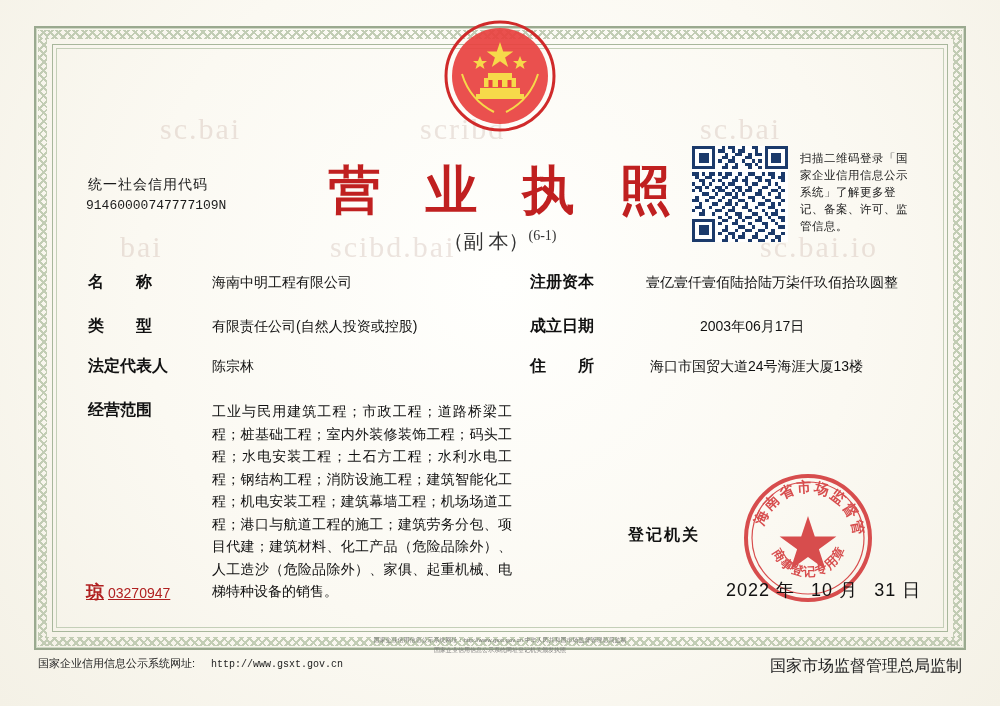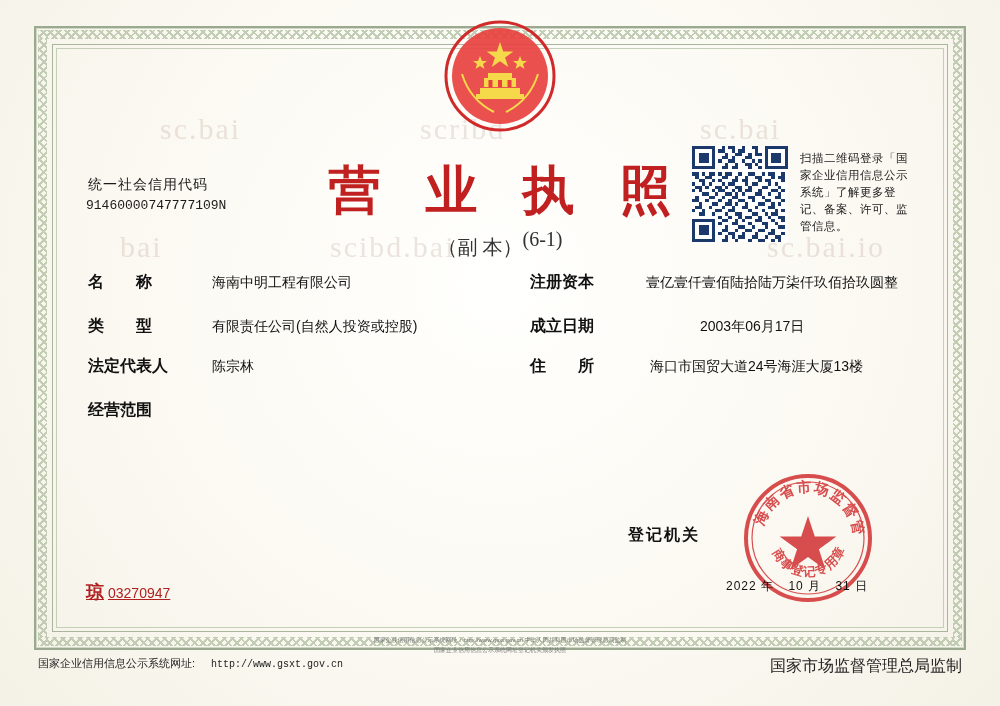--- a/index.html
+++ b/index.html
@@ -95,21 +95,21 @@
     position: absolute;
     left: 50%;
     top: 228px;
     transform: translateX(-50%);
     font-family: "Liberation Serif", serif;
     font-size: 20px;
     color: #333;
     white-space: nowrap;
   }
   .subtitle .sup {
-    font-size: 20px;
+    font-size: 14px;
     vertical-align: super;
   }
   
   .code-label {
     position: absolute;
     left: 88px;
     top: 176px;
     font-size: 14px;
     color: #1a1a1a;
     letter-spacing: 1px;
@@ -190,21 +190,21 @@
     left: 738px;
     top: 468px;
     width: 140px;
     height: 140px;
   }
   
   .date-line {
     position: absolute;
     left: 726px;
     top: 578px;
-    font-size: 12px;
+    font-size: 18px;
     color: #111;
     letter-spacing: 1px;
     white-space: nowrap;
   }
   
   .serial {
     position: absolute;
     left: 86px;
     top: 580px;
     font-size: 14px;
@@ -257,21 +257,21 @@
 <body>
 
 <div id="page">
   <div class="paper"></div>
 
   <div class="watermark" style="left:160px; top:112px;">sc.bai</div>
   <div class="watermark" style="left:420px; top:112px;">scribd</div>
   <div class="watermark" style="left:700px; top:112px;">sc.bai</div>
   <div class="watermark" style="left:120px; top:230px;">bai</div>
   <div class="watermark" style="left:330px; top:230px;text-align:center;">scibd.bai</div>
-  <div class="watermark" style="left:760px; top:230px;margin-left:7px;">sc.bai.io</div>
+  <div class="watermark" style="left:760px; top:230px;">sc.bai.io</div>
 
   <div class="border-outer"></div>
   <div class="border-lace"></div>
   <div class="border-inner"></div>
   <div class="border-inner2"></div>
 
   <div class="emblem">
     <svg viewBox="0 0 120 120" width="120" height="120">
       <circle cx="60" cy="60" r="54" fill="none" stroke="#d02a2a" stroke-width="3"></circle>
       <circle cx="60" cy="60" r="48" fill="#e8413f" opacity="0.92"></circle>
@@ -505,20 +505,21 @@
   <div class="field-label" style="left:88px; top:272px;">名　　称</div>
   <div class="field-value" style="left:212px; top:274px;">海南中明工程有限公司</div>
 
   <div class="field-label" style="left:88px; top:316px;">类　　型</div>
   <div class="field-value" style="left:212px; top:318px;">有限责任公司(自然人投资或控股)</div>
 
   <div class="field-label" style="left:88px; top:356px;">法定代表人</div>
   <div class="field-value" style="left:212px; top:358px;">陈宗林</div>
 
   <div class="field-label" style="left:88px; top:400px;">经营范围</div>
+  <div class="scope-text">工业与民用建筑工程；市政工程；道路桥梁工程；桩基础工程；室内外装修装饰工程；码头工程；水电安装工程；土石方工程；水利水电工程；钢结构工程；消防设施工程；建筑智能化工程；机电安装工程；建筑幕墙工程；机场场道工程；港口与航道工程的施工；建筑劳务分包、项目代建；建筑材料、化工产品（危险品除外）、人工造沙（危险品除外）、家俱、起重机械、电梯特种设备的销售。</div>
 
   <div class="field-label" style="left:530px; top:272px;">注册资本</div>
   <div class="field-value wrap" style="left:646px; top:272px; width:260px;">壹亿壹仟壹佰陆拾陆万柒仟玖佰拾玖圆整</div>
 
   <div class="field-label" style="left:530px; top:316px;">成立日期</div>
   <div class="field-value" style="left:700px; top:318px;">2003年06月17日</div>
 
   <div class="field-label" style="left:530px; top:356px;">住　　所</div>
   <div class="field-value" style="left:650px; top:358px;">海口市国贸大道24号海涯大厦13楼</div>
 

